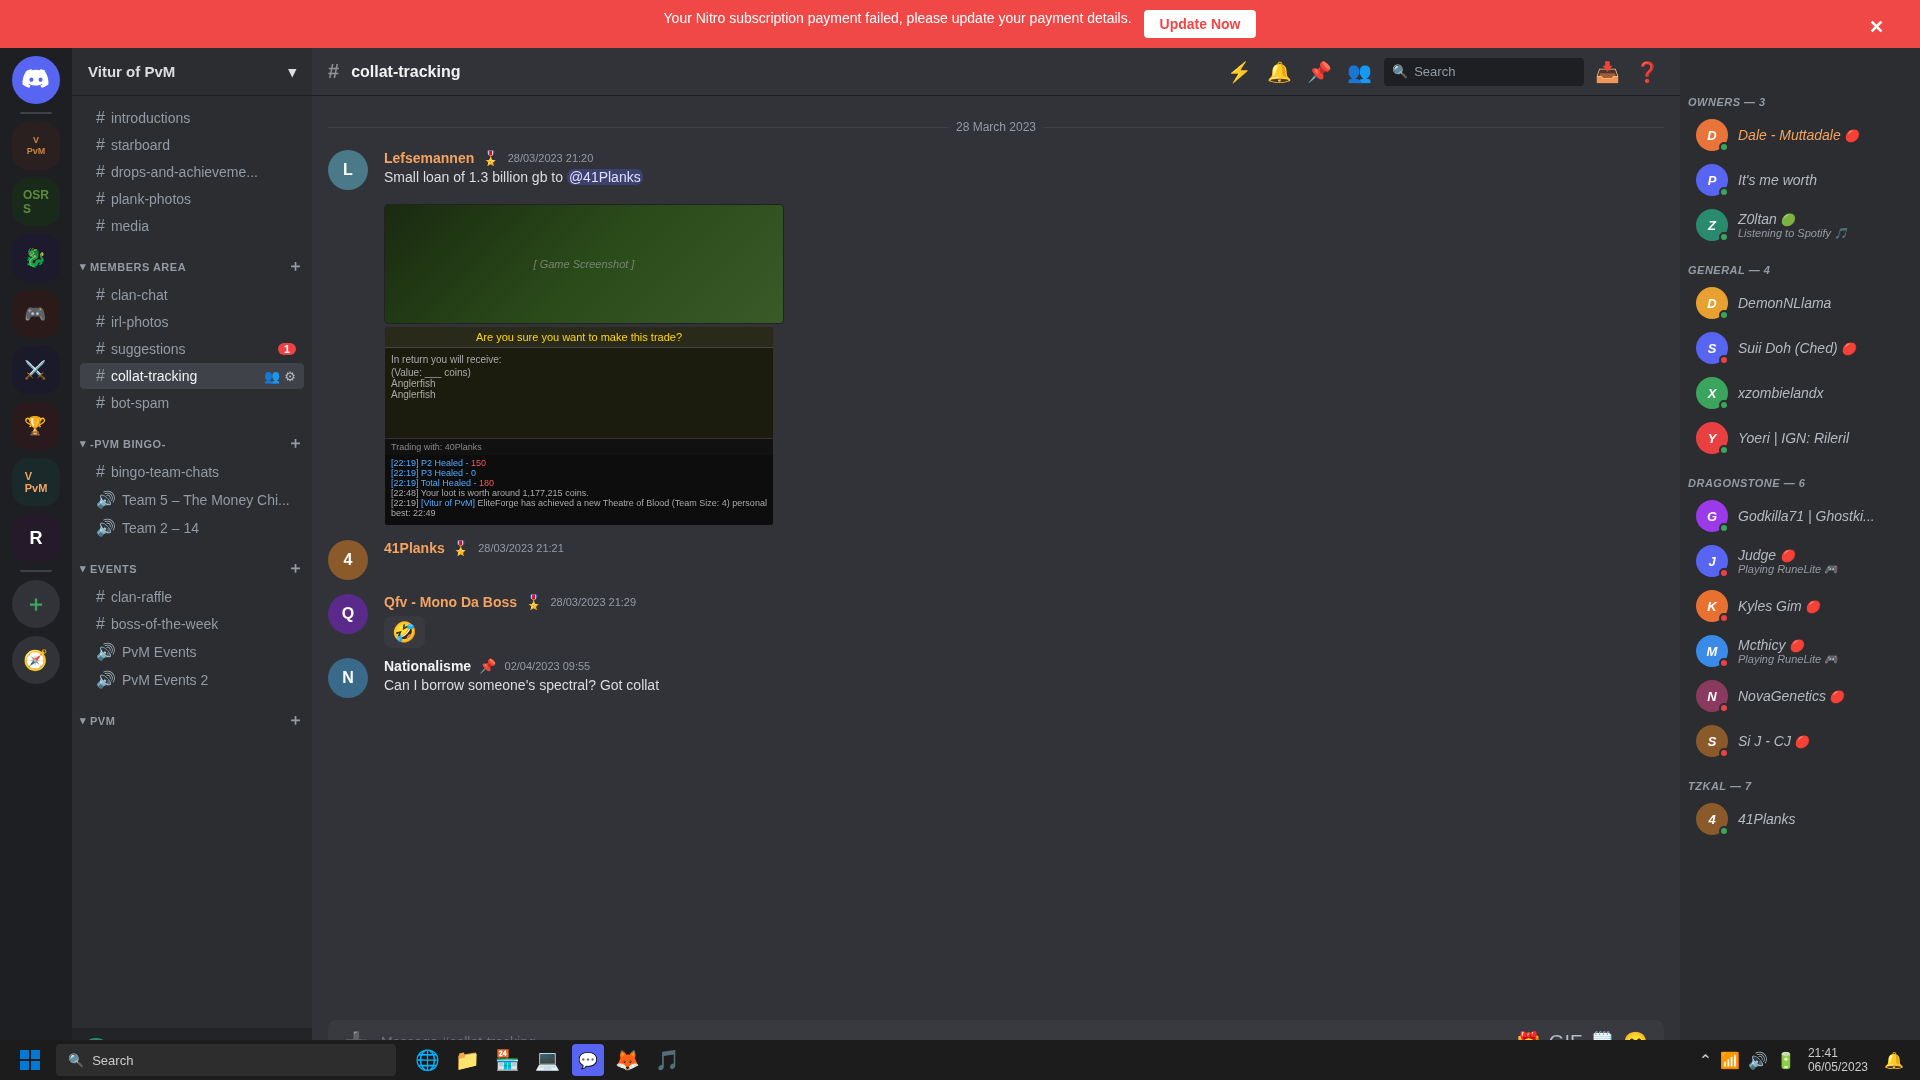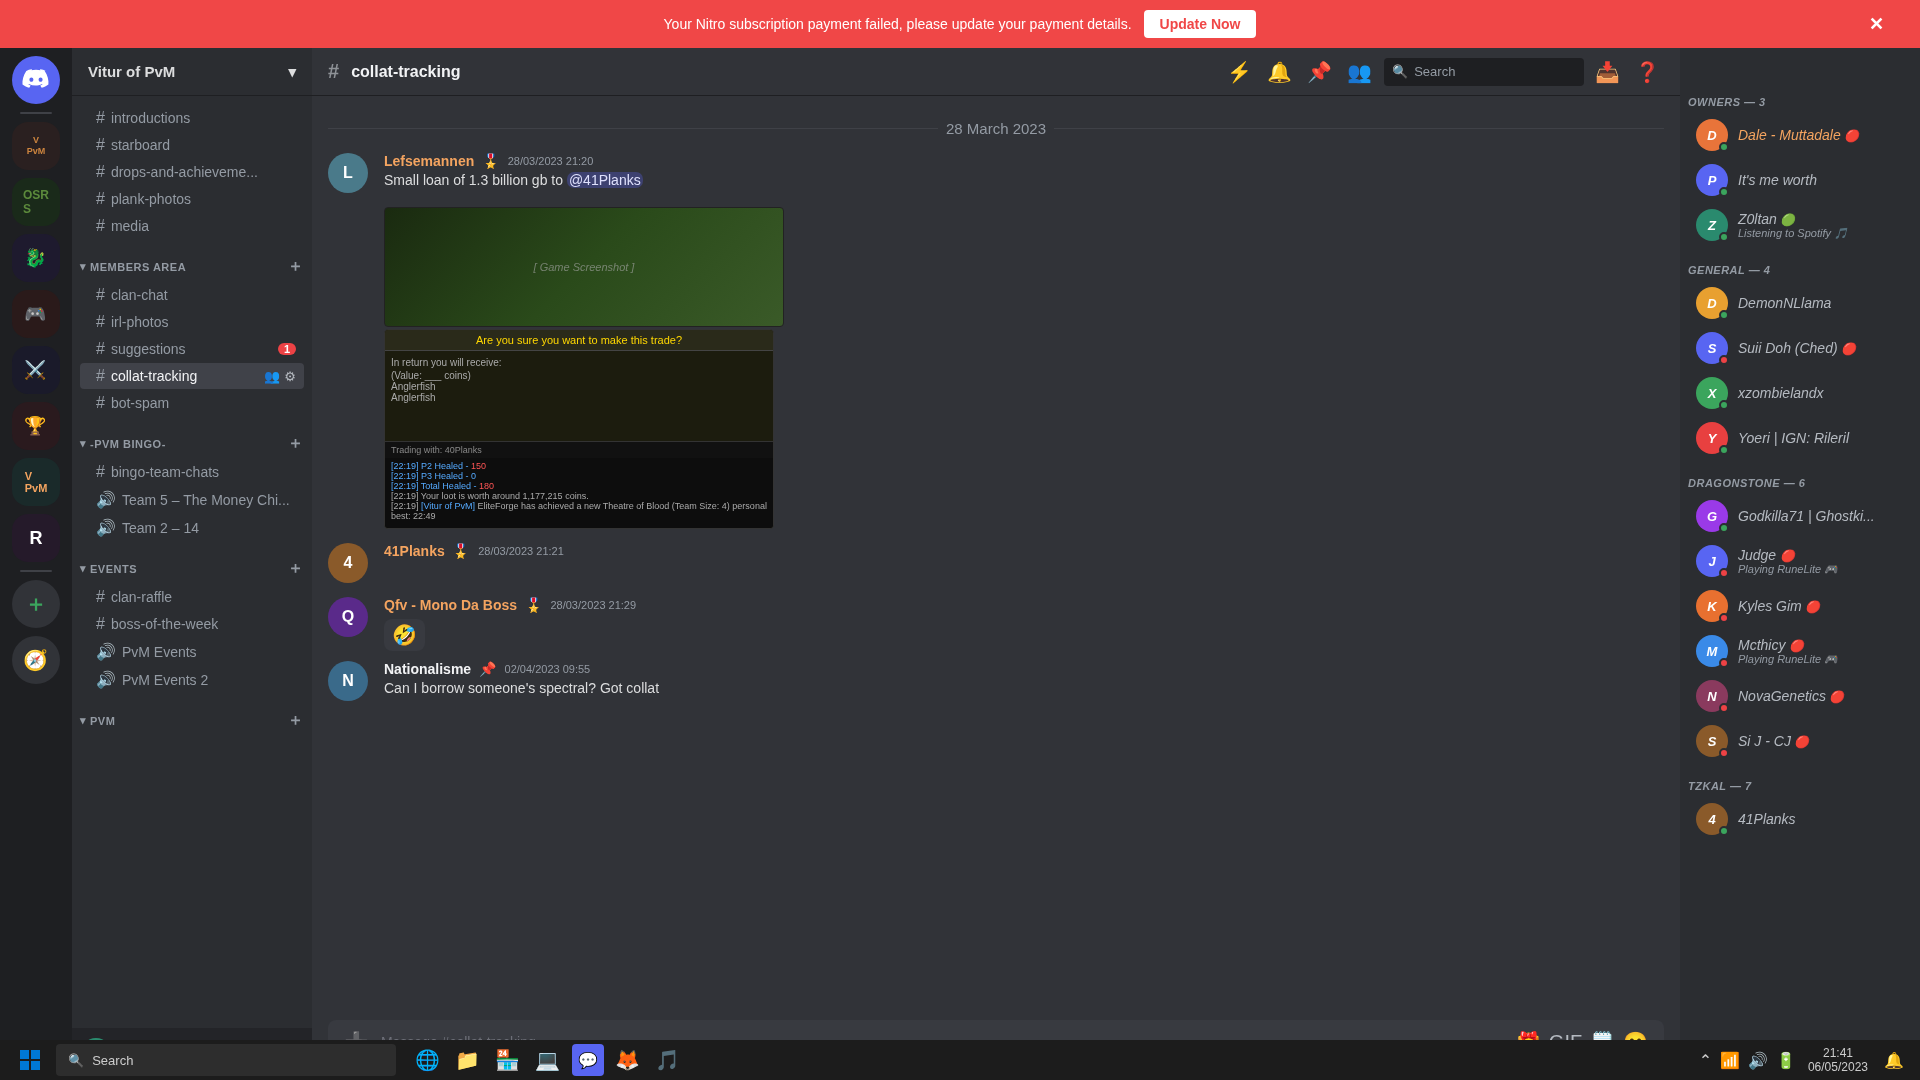--- a/index.html
+++ b/index.html
@@ -6,21 +6,20 @@
     body { font-family: 'Segoe UI', sans-serif; background: #313338; color: #dcddde; font-size: 14px; width: 1920px; height: 1080px; overflow: hidden; display: flex; flex-direction: column; }
 
     
     .nitro-banner {
       background: #f04747;
       color: white;
       text-align: center;
       padding: 10px;
       font-size: 14px;
       display: flex;
-      align-items: center;
       justify-content: center;
       gap: 12px;
       flex-shrink: 0;
       z-index: 100;
     }
     .nitro-banner button {
       background: white;
       color: #f04747;
       border: none;
       border-radius: 4px;
@@ -242,21 +241,21 @@
     .messages-area::-webkit-scrollbar { width: 8px; }
     .messages-area::-webkit-scrollbar-track { background: #2b2d31; }
     .messages-area::-webkit-scrollbar-thumb { background: #1a1b1e; border-radius: 4px; }
 
     .date-divider {
       display: flex;
       align-items: center;
       padding: 8px 16px;
       gap: 8px;
       color: #949ba4;
-      font-size: 15px;
+      font-size: 12px;
     }
     .date-divider::before, .date-divider::after {
       content: '';
       flex: 1;
       height: 1px;
       background: #3f4147;
     }
 
     .message {
       display: flex;
@@ -626,21 +625,21 @@
               </div>
             </div>
             <div style="background:#111; padding:3px 6px; font-size:9px; color:#888; border-top:1px solid #333;">
               Trading with: 40Planks
             </div>
 
             <div style="background:#0d0d0d; padding:3px 6px; font-size:9px; color:#aaa; height:70px; overflow:hidden;">
               <div style="color:#5af;">[22:19] P2 Healed - <span style="color:#f55;">150</span></div>
               <div style="color:#5af;">[22:19] P3 Healed - 0</div>
               <div style="color:#5af;">[22:19] Total Healed - <span style="color:#f55;">180</span></div>
-              <div>[22:19] Your loot is worth around 1,177,215 coins.</div>
+              <div>[22:48] Your loot is worth around 1,177,215 coins.</div>
               <div>[22:19] <span style="color:#5af;">[Vitur of PvM]</span> EliteForge has achieved a new Theatre of Blood (Team Size: 4) personal best: 22:49</div>
 
             </div>
           </div>
         </div>
       </div>
 
       <div class="message" style="padding-top:8px; margin-top:4px;">
         <div class="avatar-circle" style="background:#8a5a2a;">4</div>
         <div class="message-content">
@@ -846,19 +845,19 @@
     <div style="width:32px; height:32px; display:flex; align-items:center; justify-content:center; cursor:pointer; font-size:20px;">🦊</div>
     <div style="width:32px; height:32px; display:flex; align-items:center; justify-content:center; cursor:pointer; font-size:20px;">🎵</div>
   </div>
   <div style="margin-left:auto; display:flex; align-items:center; gap:12px;">
     <div style="display:flex; gap:8px; font-size:16px; color:#ccc;">
       <span>⌃</span>
       <span>📶</span>
       <span>🔊</span>
       <span>🔋</span>
     </div>
-    <div style="color:#ccc; font-size:12px; text-align:center;">
+    <div style="color:#ccc; font-size:12px; text-align:left;">
       <div>21:41</div>
       <div>06/05/2023</div>
     </div>
     <div style="width:28px; height:28px; display:flex; align-items:center; justify-content:center; cursor:pointer; font-size:16px; color:#ccc;">🔔</div>
   </div>
 </div>
 
 </body></html>

